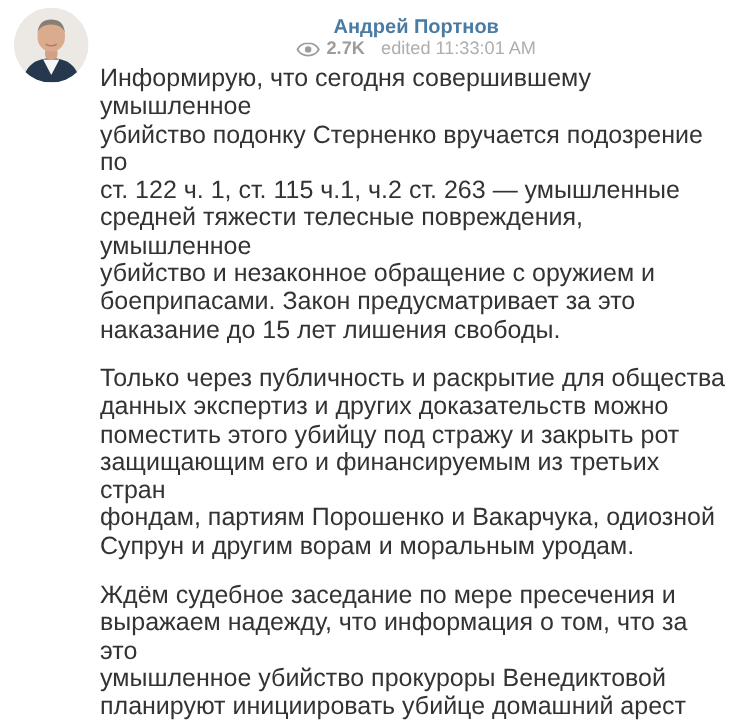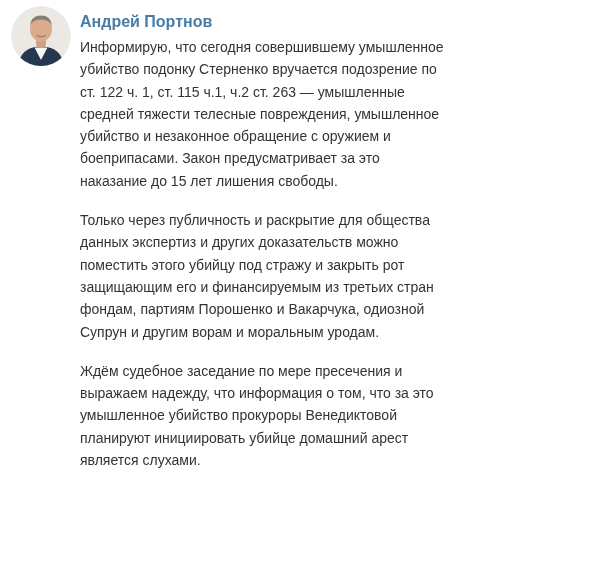--- a/index.html
+++ b/index.html
@@ -26,20 +26,21 @@
     flex: 1;
     margin-left: 9px;
     padding-top: 7px;
     min-width: 0;
   }
   .header {
     display: flex;
     justify-content: space-between;
     align-items: center;
     margin-bottom: 5px;
+    flex-direction: column;
   }
   .author {
     font-size: 16px;
     font-weight: 700;
     color: #4a7ba3;
     cursor: pointer;
     white-space: nowrap;
   }
   .meta {
     display: flex;
@@ -52,21 +53,21 @@
     font-weight: 700;
     color: #9c9c9c;
     margin-left: 5px;
   }
   .edited {
     font-size: 14.5px;
     color: #aeaeae;
     margin-left: 13px;
   }
   .para {
-    font-size: 14px;
+    font-size: 20px;
     line-height: 22.3px;
     color: #333333;
     white-space: pre-line;
     margin: 0 0 17px 0;
     max-width: 500px;
   }
   .para:last-child { margin-bottom: 0; }
 </style>
 </head>
 <body>
@@ -82,20 +83,30 @@
       <ellipse cx="30" cy="23.5" rx="11" ry="12" fill="#dbab8d"></ellipse>
       <path d="M19 22 C19 12.5 24 9.5 30 9.5 C36 9.5 41 12.5 41 22 C41 16.5 36 13.5 30 13.5 C24 13.5 19 16.5 19 22 Z" fill="#877f73"></path>
       <path d="M26 29.5 C27.5 31 32.5 31 34 29.5" stroke="#b07c5e" stroke-width="1.2" fill="none" stroke-linecap="round"></path>
     </svg>
   </div>
 
   <div class="content">
 
     <div class="header">
       <span class="author">Андрей Портнов</span>
+      <span class="meta">
+        <span class="eye">
+          <svg width="19" height="13" viewBox="0 0 22 14">
+            <path d="M11 1.2 C6.2 1.2 2.5 4.2 1.1 7 C2.5 9.8 6.2 12.8 11 12.8 C15.8 12.8 19.5 9.8 20.9 7 C19.5 4.2 15.8 1.2 11 1.2 Z" fill="none" stroke="#9c9c9c" stroke-width="1.8"></path>
+            <circle cx="11" cy="7" r="3" fill="#9c9c9c"></circle>
+          </svg>
+        </span>
+        <span class="views">2.7K</span>
+        <span class="edited">edited 11:33:01 AM</span>
+      </span>
     </div>
 
     <p class="para">Информирую, что сегодня совершившему умышленное
 убийство подонку Стерненко вручается подозрение по
 ст. 122 ч. 1, ст. 115 ч.1, ч.2 ст. 263 — умышленные
 средней тяжести телесные повреждения, умышленное
 убийство и незаконное обращение с оружием и
 боеприпасами. Закон предусматривает за это
 наказание до 15 лет лишения свободы.</p>
     <p class="para">Только через публичность и раскрытие для общества

